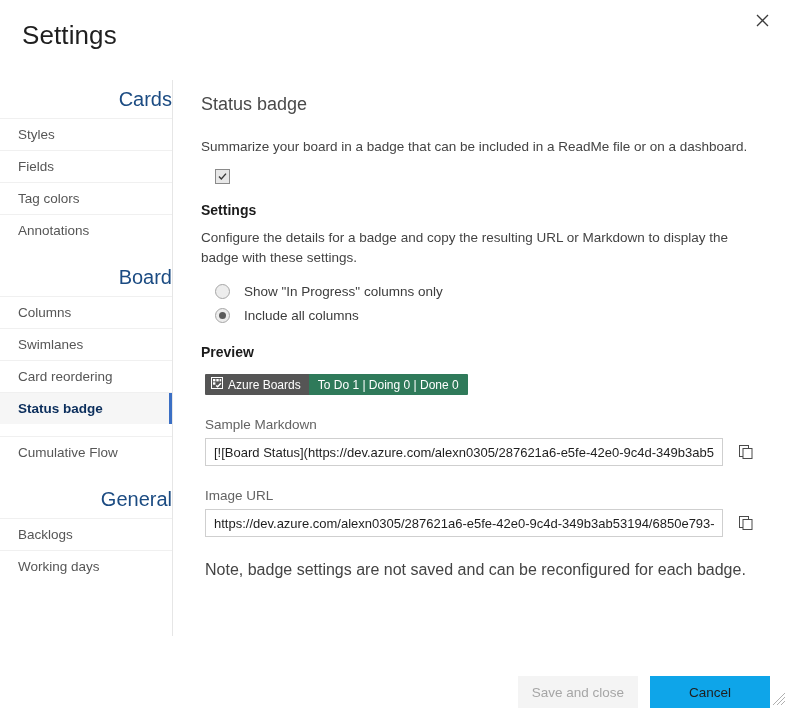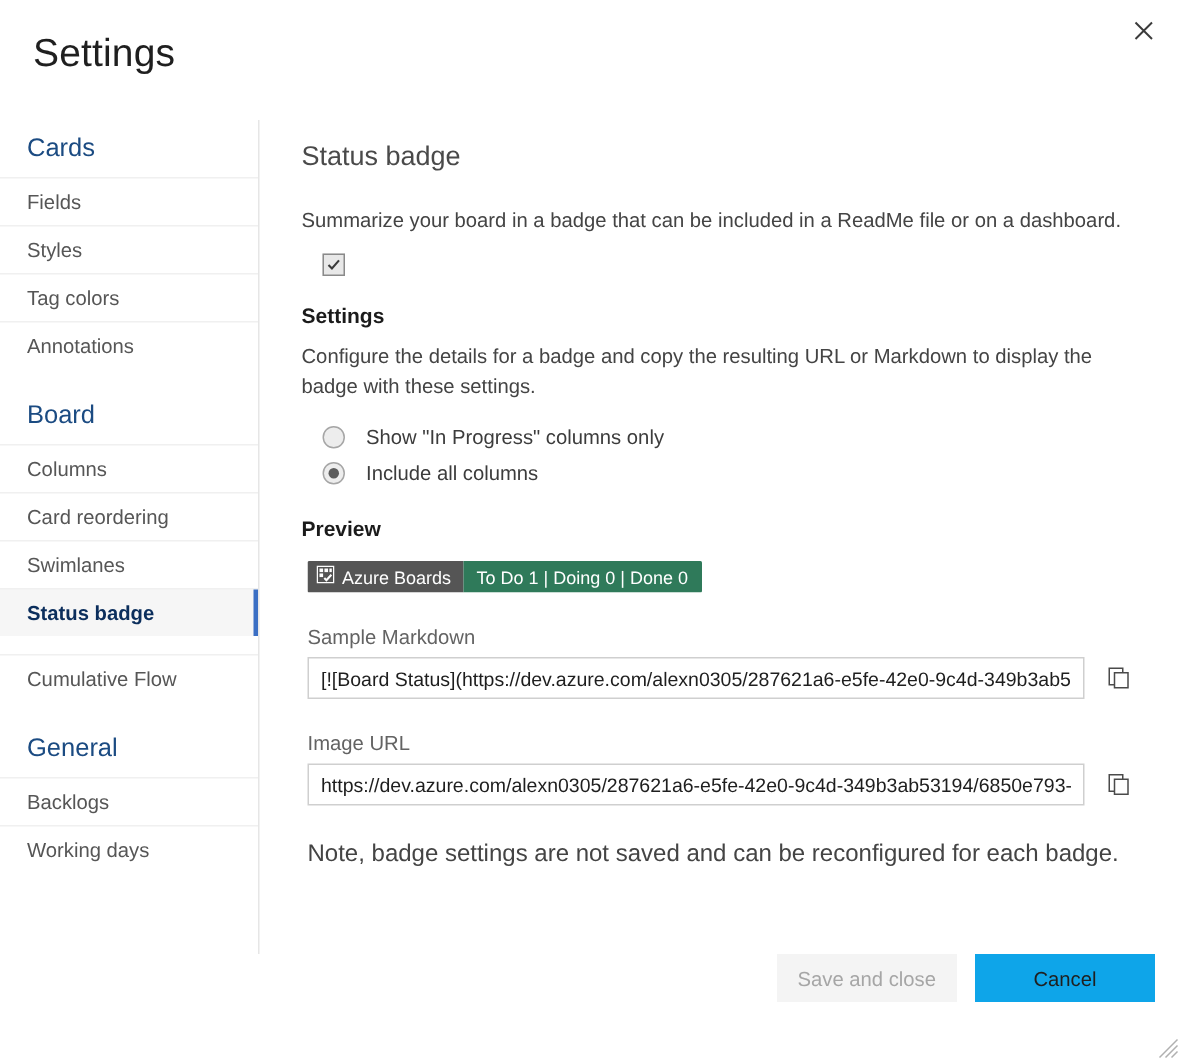--- a/index.html
+++ b/index.html
@@ -57,26 +57,27 @@
 
   
   .sidebar {
     width: 172px;
     min-width: 172px;
     position: relative;
     border-right: 1px solid #e6e6e6;
     overflow: hidden;
   }
   .nav-group-title {
-    font-size: 17px;
+    font-size: 20px;
     color: #1b4b82;
     padding: 6px 0 6px 18px;
     height: 26px;
     line-height: 26px;
     font-weight: 400;
+    text-align: right;
   }
   .nav-item {
     height: 31px;
     line-height: 31px;
     padding-left: 18px;
     font-size: 13.5px;
     color: #565656;
     border-top: 1px solid #f0f0f0;
     position: relative;
     cursor: pointer;
@@ -244,21 +245,21 @@
   }
 
   
   .footer {
     position: absolute;
     left: 0;
     right: 0;
     bottom: 0;
     height: 72px;
     display: flex;
-    align-items: flex-start;
+    align-items: flex-end;
     justify-content: flex-end;
     padding-right: 18px;
     box-sizing: border-box;
     background: #ffffff;
   }
   .btn {
     min-width: 120px;
     height: 32px;
     font-family: "Liberation Sans", sans-serif;
     font-size: 13.5px;
@@ -296,29 +297,29 @@
       <path d="M1 1 L12 12 M12 1 L1 12" stroke="#3b3b3b" stroke-width="1.3" fill="none"></path>
     </svg>
   </div>
 </div>
 
 <div class="dialog-body">
 
   <div class="sidebar">
     <div id="sidebar-slot">
         <div class="nav-group-title">Cards</div>
+        <div class="nav-item">Styles</div>
         <div class="nav-item">Fields</div>
-        <div class="nav-item">Styles</div>
         <div class="nav-item">Tag colors</div>
         <div class="nav-item">Annotations</div>
         <div class="nav-gap"></div>
         <div class="nav-group-title">Board</div>
         <div class="nav-item">Columns</div>
+        <div class="nav-item">Swimlanes</div>
         <div class="nav-item">Card reordering</div>
-        <div class="nav-item">Swimlanes</div>
         <div class="nav-item selected">Status badge</div>
         <div class="nav-gap"></div>
         <div class="nav-item">Cumulative Flow</div>
         <div class="nav-gap"></div>
         <div class="nav-group-title">General</div>
         <div class="nav-item">Backlogs</div>
         <div class="nav-item">Working days</div>
       </div>
   </div>
 

